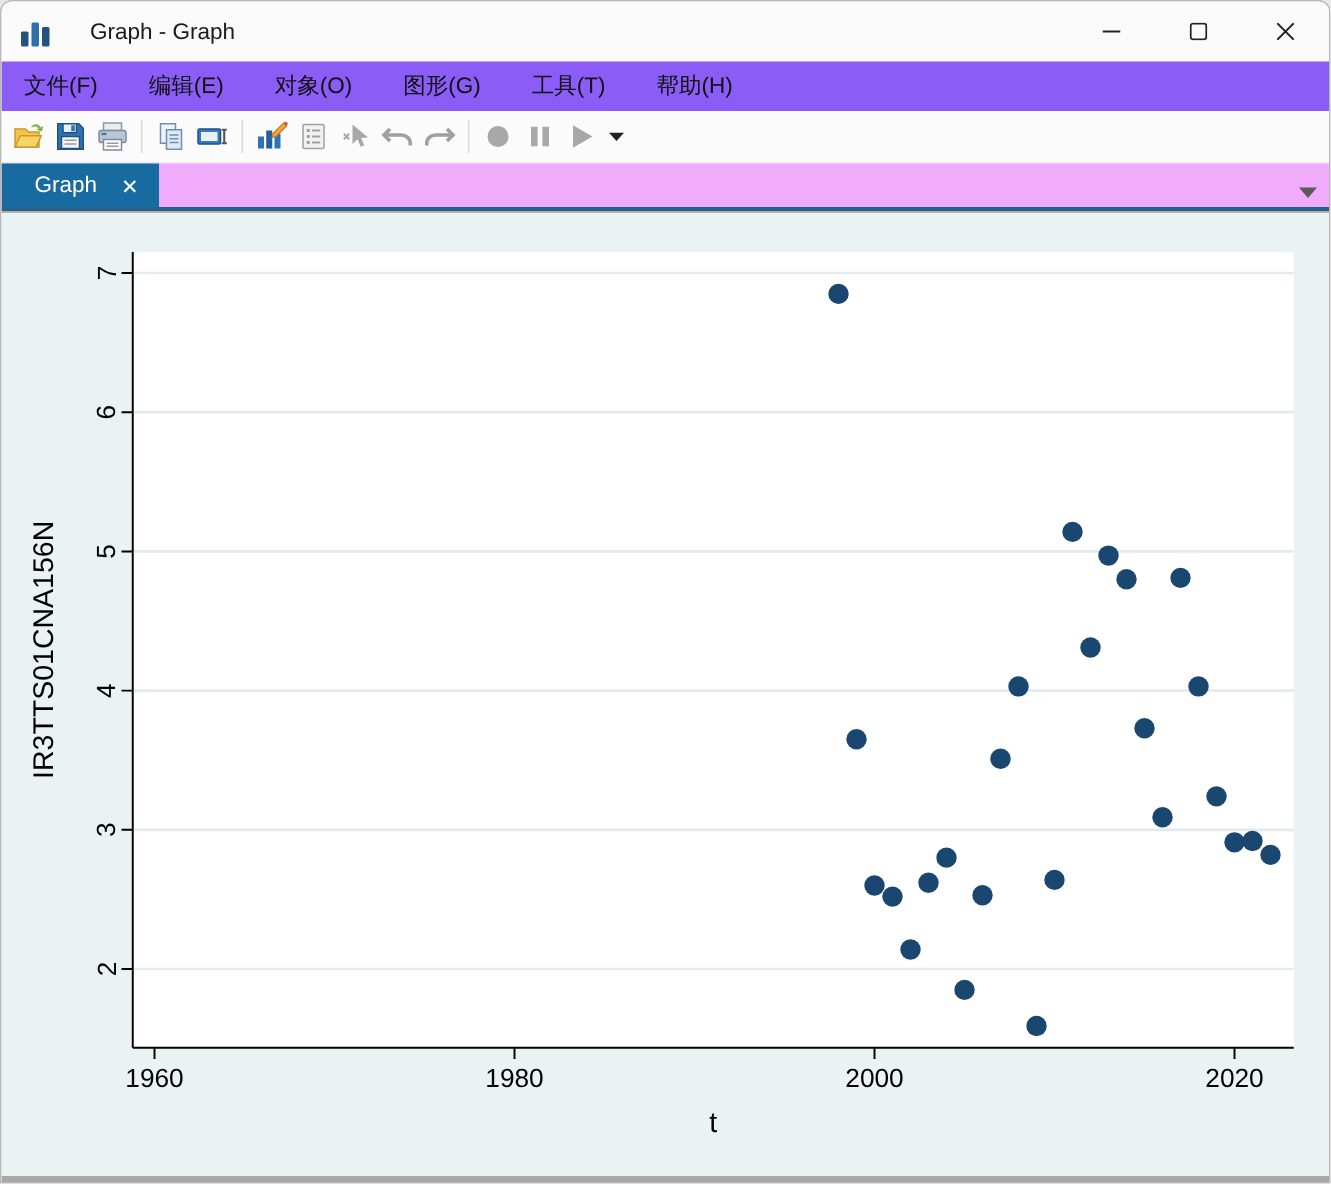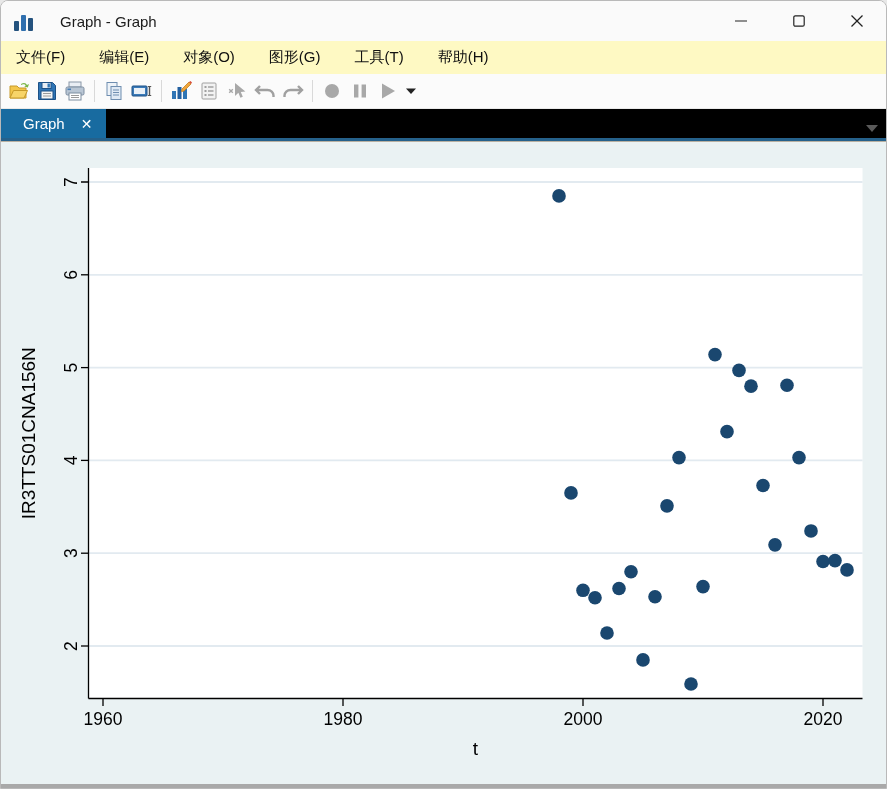--- a/index.html
+++ b/index.html
@@ -13,28 +13,28 @@
   .app-icon { margin-left:13px; width:20px; height:20px; display:flex; align-items:flex-end; gap:2px; }
   .app-icon .b { width:5px; background:#2e5f8a; border-radius:1px; }
   .app-icon .b1 { height:10px; background:#24527e;}
   .app-icon .b2 { height:16px; background:#2f6fae;}
   .app-icon .b3 { height:13px; background:#24527e;}
   .title-text { margin-left:10px; font-size:15px; color:#1b1b1b; }
   .win-controls { position:absolute; right:0; top:0; height:40px; display:flex; }
   .win-btn { width:58px; height:40px; display:flex; align-items:center; justify-content:center; cursor:default; }
   .win-btn svg { stroke:#222; stroke-width:1.2; fill:none; }
   
-  .menubar { position:absolute; left:0; top:40px; width:100%; height:33px; background:#fef9c3; display:flex; align-items:center; padding-left:4px; }
+  .menubar { position:absolute; left:0; top:40px; width:100%; height:33px; background:#8b5cf6; display:flex; align-items:center; padding-left:4px; }
   .menu-item { font-size:15px; color:#111; padding:5px 11px; margin-right:12px; white-space:nowrap; }
   
   .toolbar { position:absolute; left:0; top:73px; width:100%; height:35px; background:#fbfbfb; border-bottom:1px solid #e9e9e9; display:flex; align-items:center; padding-left:4px; }
   .tb-btn { width:28px; height:28px; display:flex; align-items:center; justify-content:center; }
   .tb-sep { width:1px; height:22px; background:#d9d9d9; margin:0 5px; }
   
-  .tabbar { position:absolute; left:0; top:108px; width:100%; height:29px; background:#000000; display:flex; align-items:flex-end; }
+  .tabbar { position:absolute; left:0; top:108px; width:100%; height:29px; background:#f0abfc; display:flex; align-items:flex-end; }
   .tab { height:29px; background:#186ba0; color:#fff; display:flex; align-items:center; padding:0 14px 0 22px; gap:16px; }
   .tab-label { font-size:15px; }
   .tab-close { font-size:14px; color:#fff; line-height:1; }
   .tab-overflow { position:absolute; right:8px; bottom:6px; width:0; height:0; border-left:6px solid transparent; border-right:6px solid transparent; border-top:7px solid #5a5a5a; }
   .tab-underline { position:absolute; left:0; top:137px; width:100%; height:3px; background:#25618b; }
   .tab-underline2 { position:absolute; left:0; top:140px; width:100%; height:1px; background:#b9b1a2; }
   
   .graph-area { position:absolute; left:0; top:141px; width:887px; height:642px; background:#eaf2f3; }
   .bottom-strip { position:absolute; left:0; top:783px; width:100%; height:6px; background:#a9a9a9; }
   svg text { font-family:"Liberation Sans", sans-serif; fill:#000; }

